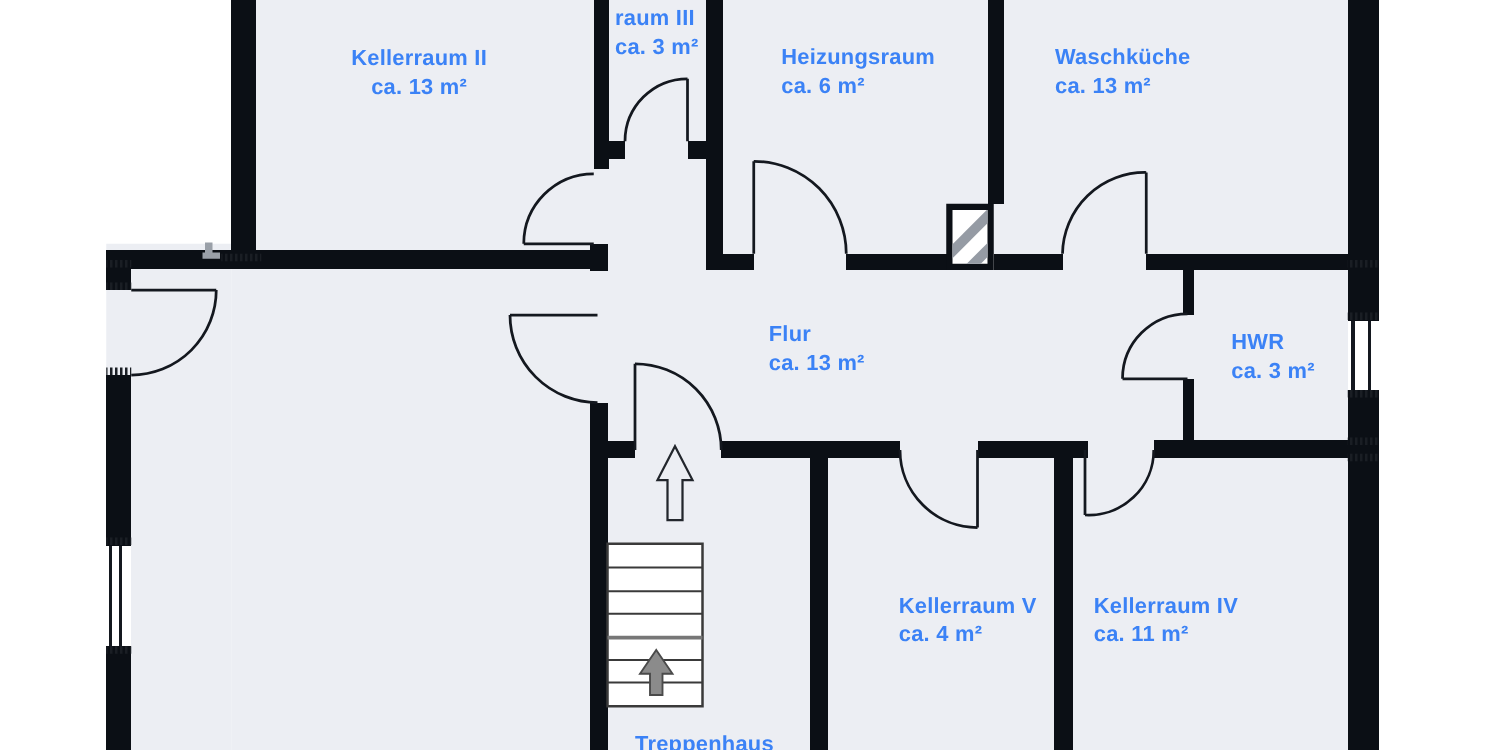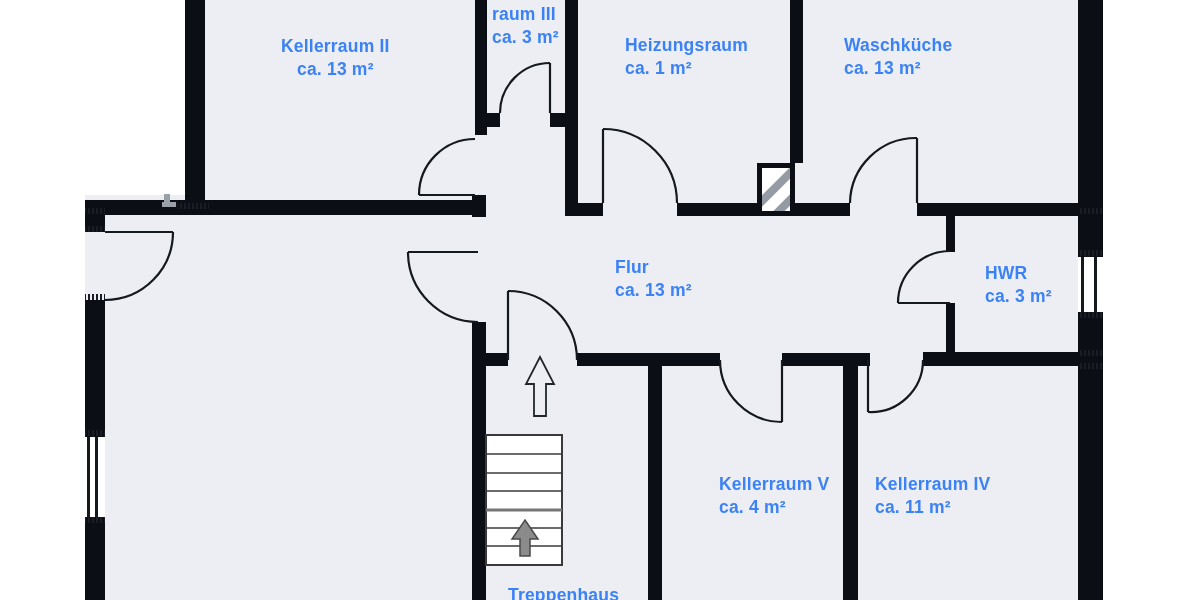--- a/index.html
+++ b/index.html
@@ -202,21 +202,21 @@
   <div class="room-label lbl-k2">
     <div>Kellerraum II</div>
     <div>ca. 13 m²</div>
   </div>
   <div class="room-label lbl-k3">
     <div>raum III</div>
     <div>ca. 3 m²</div>
   </div>
   <div class="room-label lbl-heiz">
     <div>Heizungsraum</div>
-    <div>ca. 1 m²</div>
+    <div>ca. 6 m²</div>
   </div>
   <div class="room-label lbl-wasch">
     <div>Waschküche</div>
     <div>ca. 13 m²</div>
   </div>
   <div class="room-label lbl-flur">
     <div>Flur</div>
     <div>ca. 13 m²</div>
   </div>
   <div class="room-label lbl-hwr">

